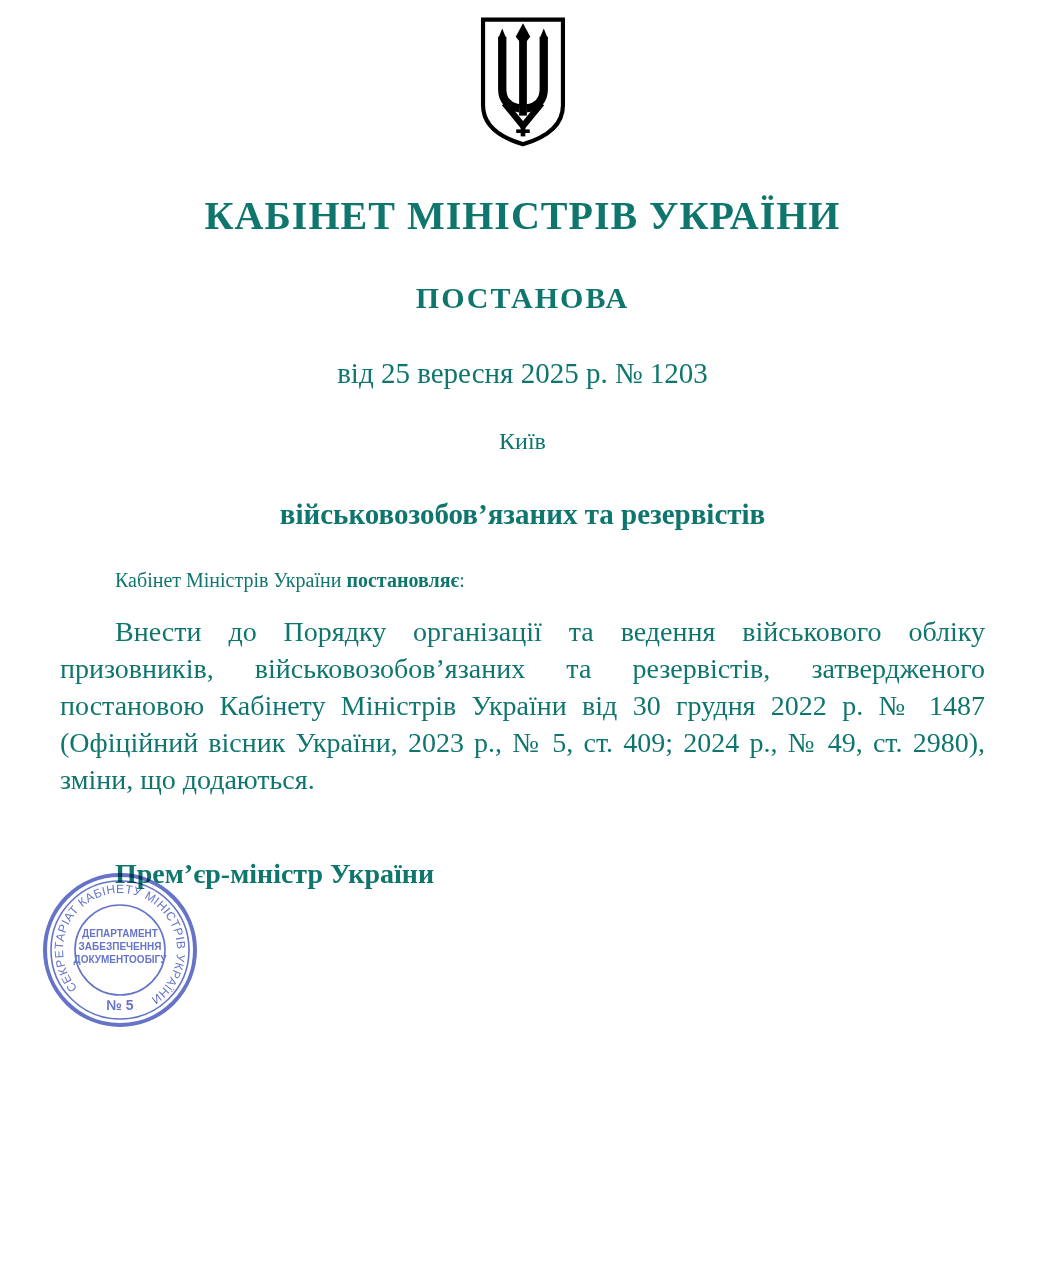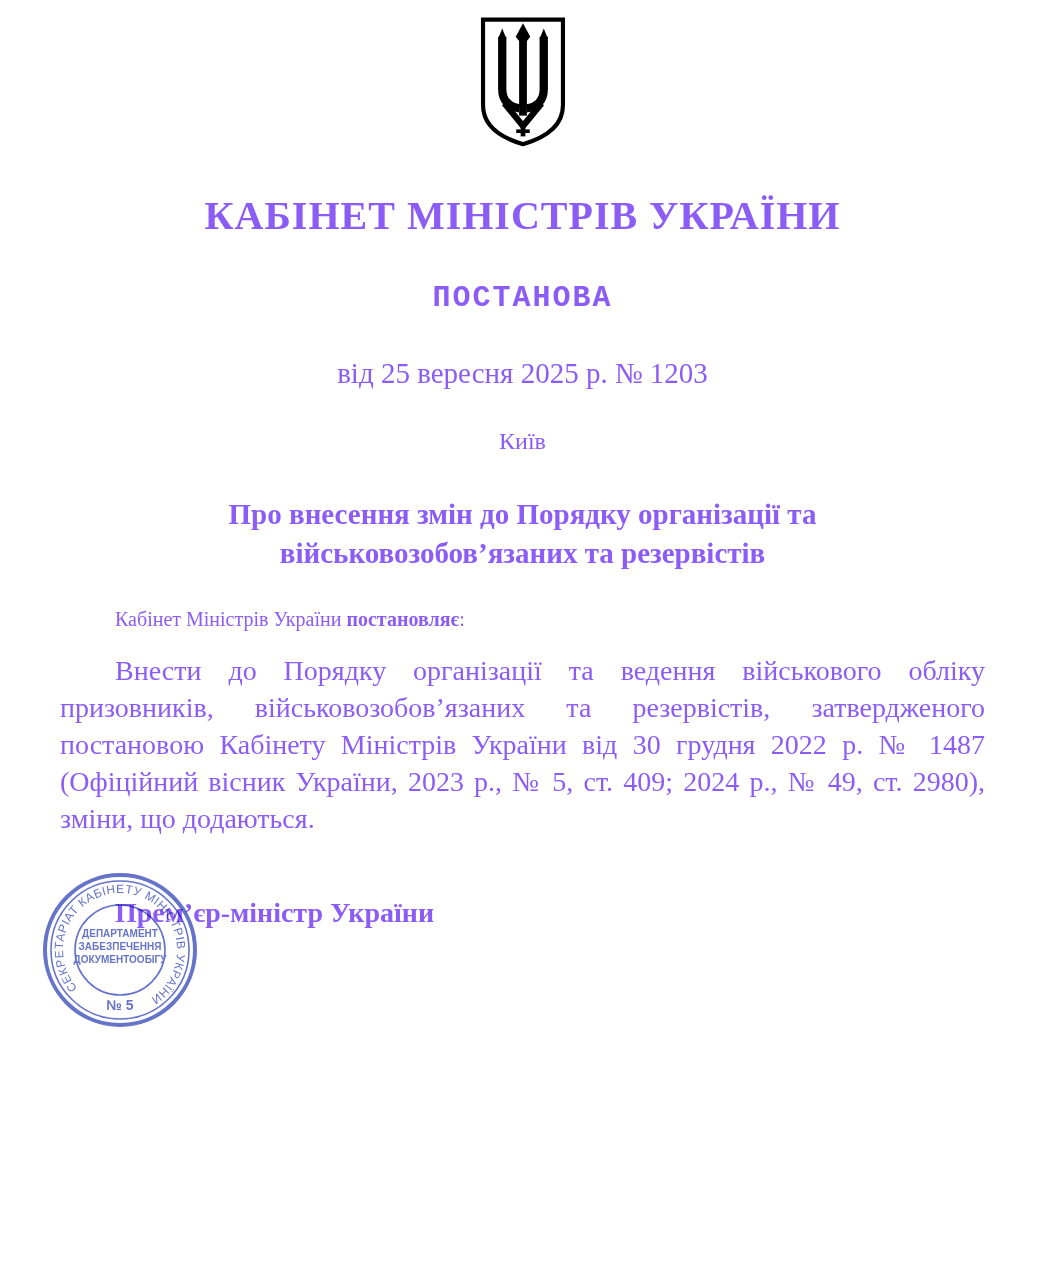--- a/index.html
+++ b/index.html
@@ -2,21 +2,21 @@
 <html><head>
 <meta charset="utf-8">
 <style>
   html, body { margin: 0; padding: 0; background: #ffffff; }
   .page {
     position: relative;
     width: 1043px;
     height: 1280px;
     background: #ffffff;
     font-family: "Liberation Serif", serif;
-    color: #8b5cf6;
+    color: #0f766e;
     overflow: hidden;
   }
   .content { padding: 16px 58px 0 60px; }
 
   .emblem-wrap { text-align: center; }
   .emblem { display: inline-block; }
 
   .org-name {
     margin-top: 36px;
     text-align: center;
@@ -24,21 +24,20 @@
     font-weight: bold;
     letter-spacing: 1px;
     line-height: 1.15;
   }
   .doc-type {
     margin-top: 42px;
     text-align: center;
     font-size: 30px;
     font-weight: bold;
     letter-spacing: 2px;
-    font-family: Liberation Mono, monospace;
   }
   .date-line {
     margin-top: 42px;
     text-align: center;
     font-size: 29px;
   }
   .city {
     margin-top: 38px;
     text-align: center;
     font-size: 24px;
@@ -125,21 +124,20 @@
 
     <div class="org-name">КАБІНЕТ МІНІСТРІВ УКРАЇНИ</div>
 
     <div class="doc-type">ПОСТАНОВА</div>
 
     <div class="date-line">від 25 вересня 2025 р. № 1203</div>
 
     <div class="city">Київ</div>
 
     <div class="doc-title">
-      <div>Про внесення змін до Порядку організації та</div>
       <div>військовозобов’язаних та резервістів</div>
     </div>
 
     <div class="preamble"><span>Кабінет Міністрів України </span><b>постановляє</b><span>:</span></div>
 
     <p class="body-par">Внести до Порядку організації та ведення військового обліку призовників, військовозобов’язаних та резервістів, затвердженого постановою Кабінету Міністрів України від 30 грудня 2022 р. № 1487 (Офіційний вісник України, 2023 р., № 5, ст. 409; 2024 р., № 49, ст. 2980), зміни, що додаються.</p>
 
     <div class="signature-row">
       <span class="signature-position">Прем’єр-міністр України</span>
     </div>

